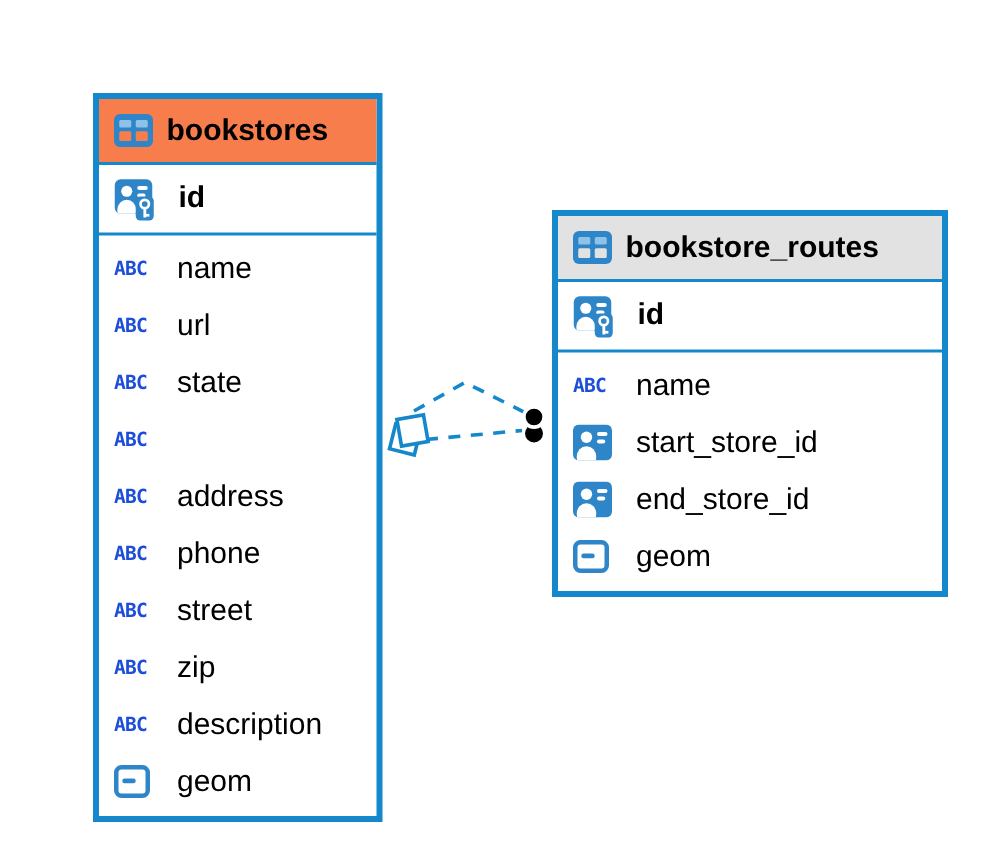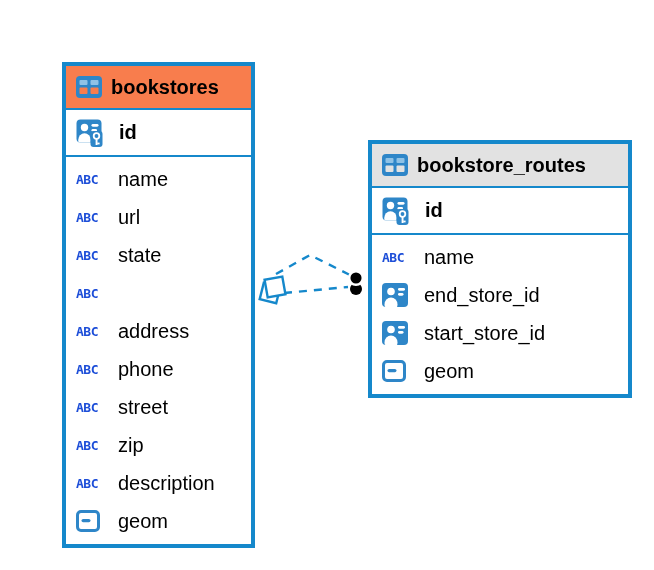--- a/index.html
+++ b/index.html
@@ -184,53 +184,53 @@
       <div class="col-row">
         <span class="icon-slot">
             <span class="abc-badge">ABC</span>
           </span>
         <span>name</span>
       </div>
       <div class="col-row">
         <span class="icon-slot">
           <svg width="26" height="24" viewBox="0 0 26 24">
             <defs>
+                <clipPath id="fkclip1">
+                  <rect x="0" y="0" width="26" height="24" rx="4"></rect>
+                </clipPath>
+              </defs>
+            <rect x="0" y="0" width="26" height="24" rx="4" fill="#2E86C8"></rect>
+            <g clip-path="url(#fkclip1)">
+              <circle cx="9" cy="8.5" r="3.8" fill="#fff"></circle>
+              <ellipse cx="9" cy="21.5" rx="6.5" ry="7" fill="#fff"></ellipse>
+            </g>
+            <rect x="16" y="5" width="7" height="2.7" rx="1.35" fill="#fff"></rect>
+            <rect x="16" y="10" width="5.5" height="2.7" rx="1.35" fill="#fff"></rect>
+          </svg>
+        </span>
+        <span>start_store_id</span>
+      </div>
+      <div class="col-row">
+        <span class="icon-slot">
+          <svg width="26" height="24" viewBox="0 0 26 24">
+            <defs>
                 <clipPath id="fkclip2">
                   <rect x="0" y="0" width="26" height="24" rx="4"></rect>
                 </clipPath>
               </defs>
             <rect x="0" y="0" width="26" height="24" rx="4" fill="#2E86C8"></rect>
             <g clip-path="url(#fkclip2)">
               <circle cx="9" cy="8.5" r="3.8" fill="#fff"></circle>
               <ellipse cx="9" cy="21.5" rx="6.5" ry="7" fill="#fff"></ellipse>
             </g>
             <rect x="16" y="5" width="7" height="2.7" rx="1.35" fill="#fff"></rect>
             <rect x="16" y="10" width="5.5" height="2.7" rx="1.35" fill="#fff"></rect>
           </svg>
         </span>
         <span>end_store_id</span>
-      </div>
-      <div class="col-row">
-        <span class="icon-slot">
-          <svg width="26" height="24" viewBox="0 0 26 24">
-            <defs>
-                <clipPath id="fkclip1">
-                  <rect x="0" y="0" width="26" height="24" rx="4"></rect>
-                </clipPath>
-              </defs>
-            <rect x="0" y="0" width="26" height="24" rx="4" fill="#2E86C8"></rect>
-            <g clip-path="url(#fkclip1)">
-              <circle cx="9" cy="8.5" r="3.8" fill="#fff"></circle>
-              <ellipse cx="9" cy="21.5" rx="6.5" ry="7" fill="#fff"></ellipse>
-            </g>
-            <rect x="16" y="5" width="7" height="2.7" rx="1.35" fill="#fff"></rect>
-            <rect x="16" y="10" width="5.5" height="2.7" rx="1.35" fill="#fff"></rect>
-          </svg>
-        </span>
-        <span>start_store_id</span>
       </div>
       <div class="col-row">
         <span class="icon-slot">
           <svg width="24" height="22" viewBox="0 0 24 22">
             <rect x="1.5" y="1.5" width="21" height="19" rx="3.5" fill="#fff" stroke="#2E86C8" stroke-width="3"></rect>
             <rect x="5.5" y="9" width="9" height="3.2" rx="1.6" fill="#2E86C8"></rect>
           </svg>
         </span>
         <span>geom</span>
       </div>

